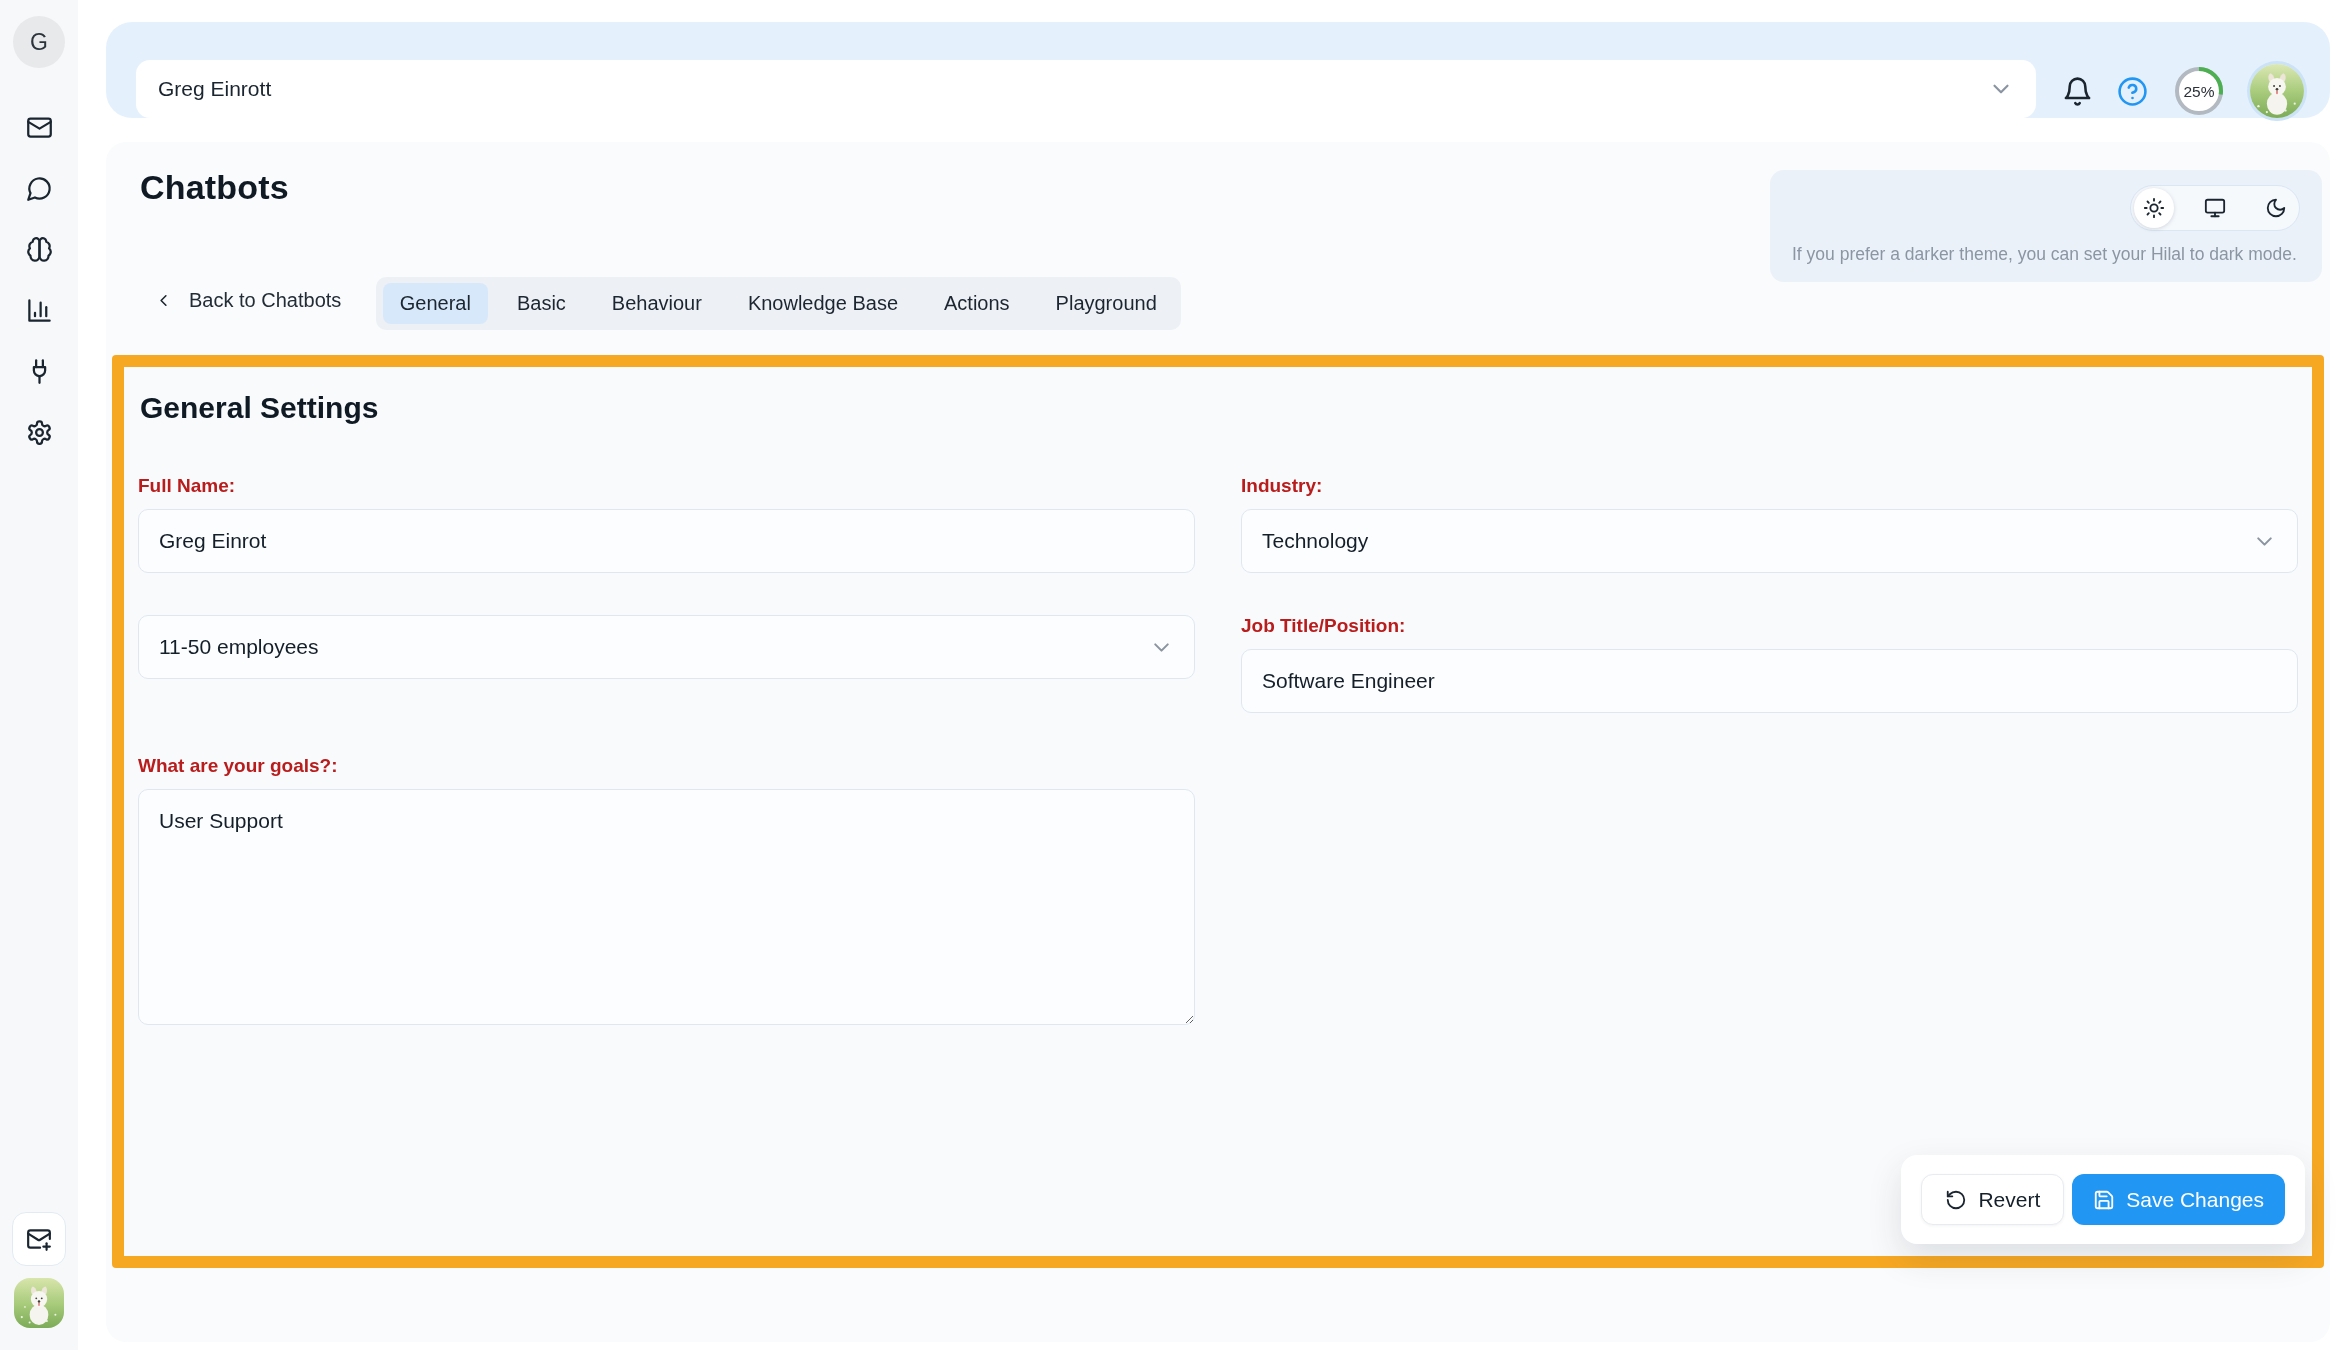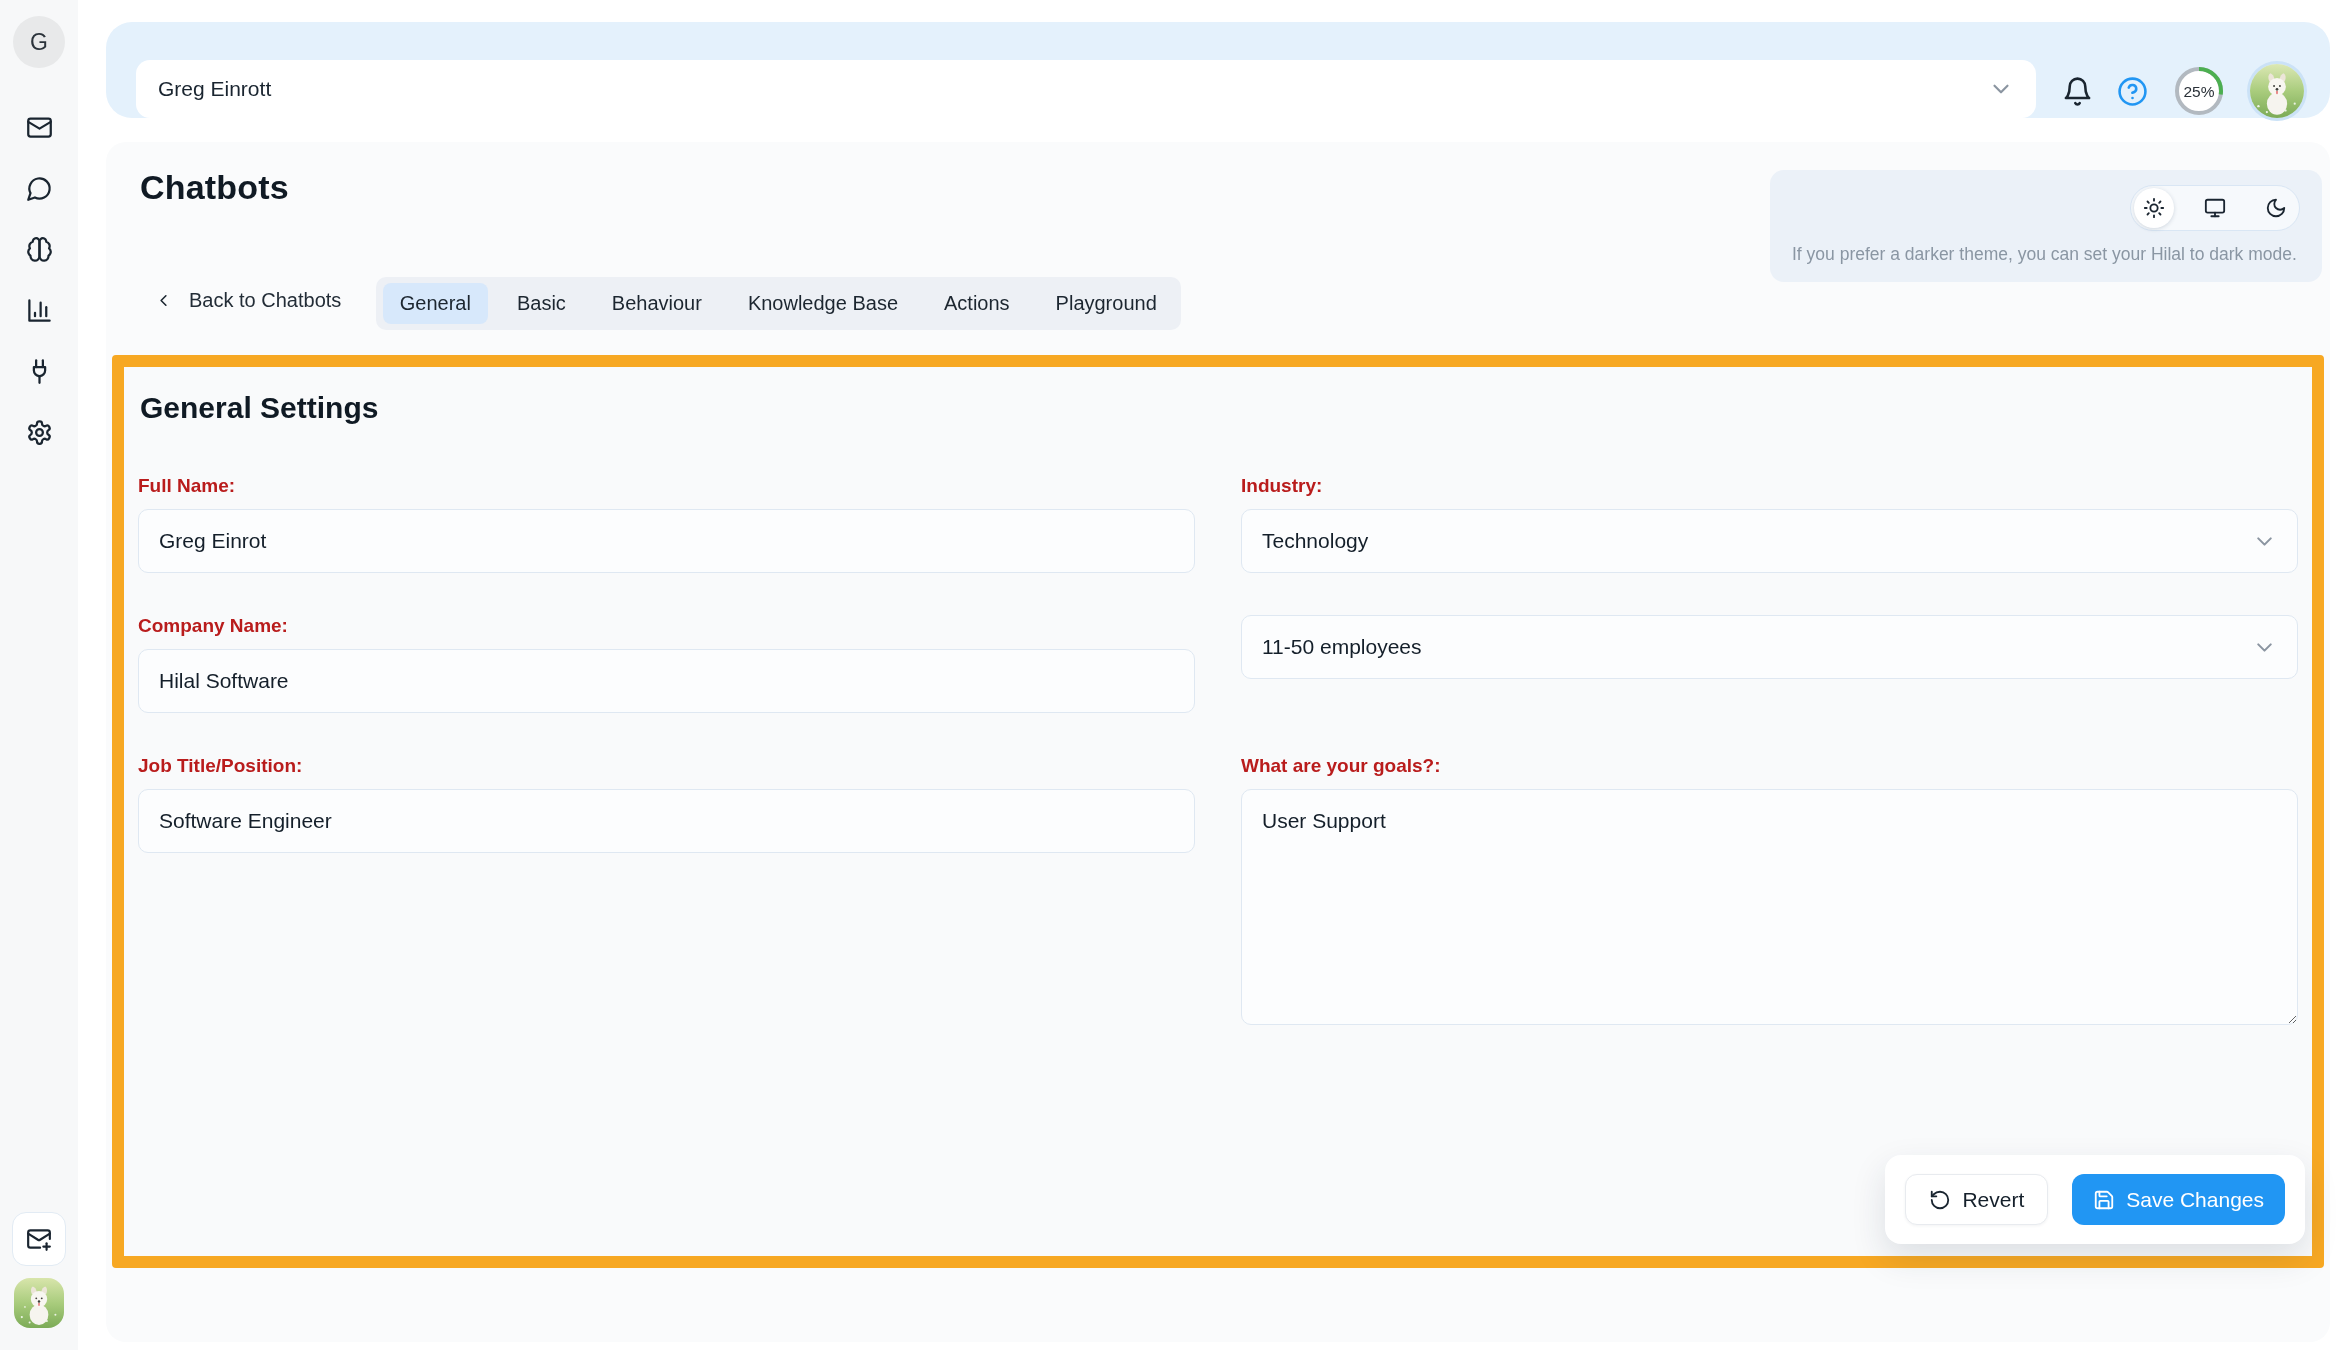--- a/index.html
+++ b/index.html
@@ -135,21 +135,21 @@
     display:flex; align-items:center; justify-content:space-between; cursor:pointer;
   }
   .select-control svg { width:25px; height:25px; }
   textarea.control { height:236px; padding-top:17px; resize:both; line-height:1.35; }
 
   
   .actions-card {
     position:absolute; right:7px; bottom:12px;
     background:#ffffff; border-radius:16px;
     box-shadow:0 14px 34px rgba(30,45,70,.13);
-    display:flex; align-items:flex-start; gap:24px;
+    display:flex; align-items:flex-start; gap:8px;
     padding:19px 20px;
   }
   .btn {
     height:51px; border-radius:12px; font-family:inherit; font-size:21px;
     display:inline-flex; align-items:center; gap:11px; cursor:pointer;
   }
   .btn svg { width:22px; height:22px; }
   .btn-revert {
     background:#ffffff; border:1px solid #e8ebef; color:#15202b; padding:0 23px;
     box-shadow:0 1px 3px rgba(30,45,70,.06);
@@ -363,24 +363,20 @@
         <div class="field">
           <label class="field-label">Industry:</label>
           <div class="control select-control">
             <span>Technology</span>
             <svg class="ic" viewBox="0 0 24 24" style="stroke:#8b95a1">
               <path d="m6 9 6 6 6-6"></path>
             </svg>
           </div>
         </div>
 
-        <div class="field">
-          <label class="field-label">Company Name:</label>
-          <input class="control" type="text" value="Hilal Software" style="">
-        </div>
 
         <div class="field">
           <div class="control select-control">
             <span>11-50 employees</span>
             <svg class="ic" viewBox="0 0 24 24" style="stroke:#8b95a1">
               <path d="m6 9 6 6 6-6"></path>
             </svg>
           </div>
         </div>
 

